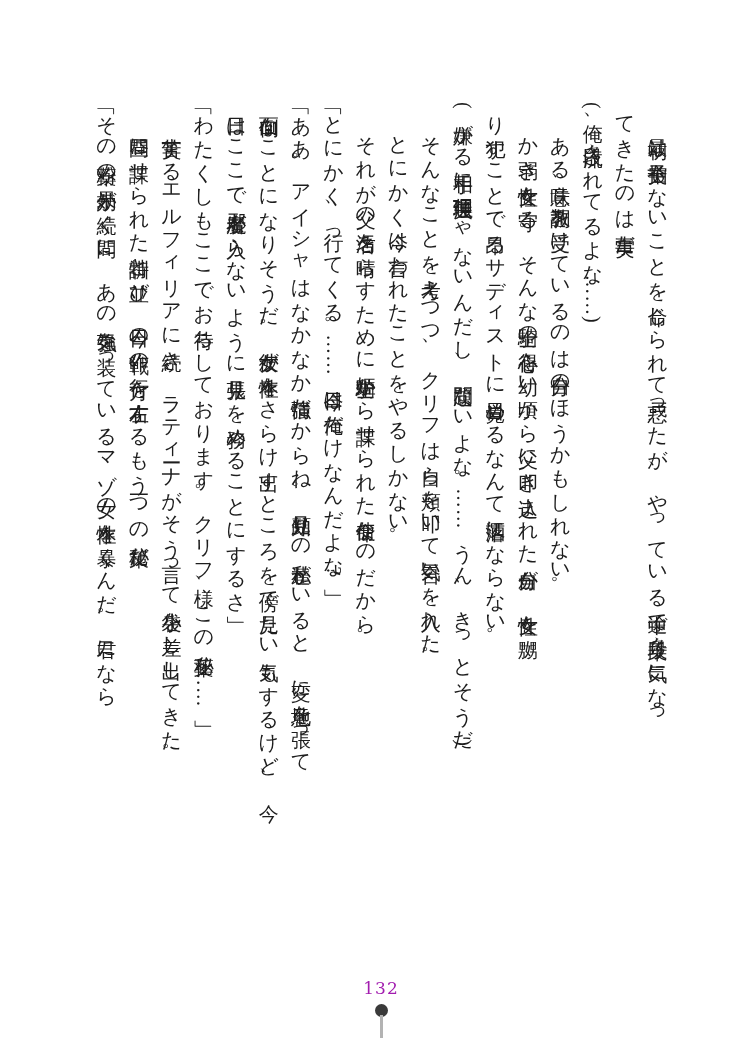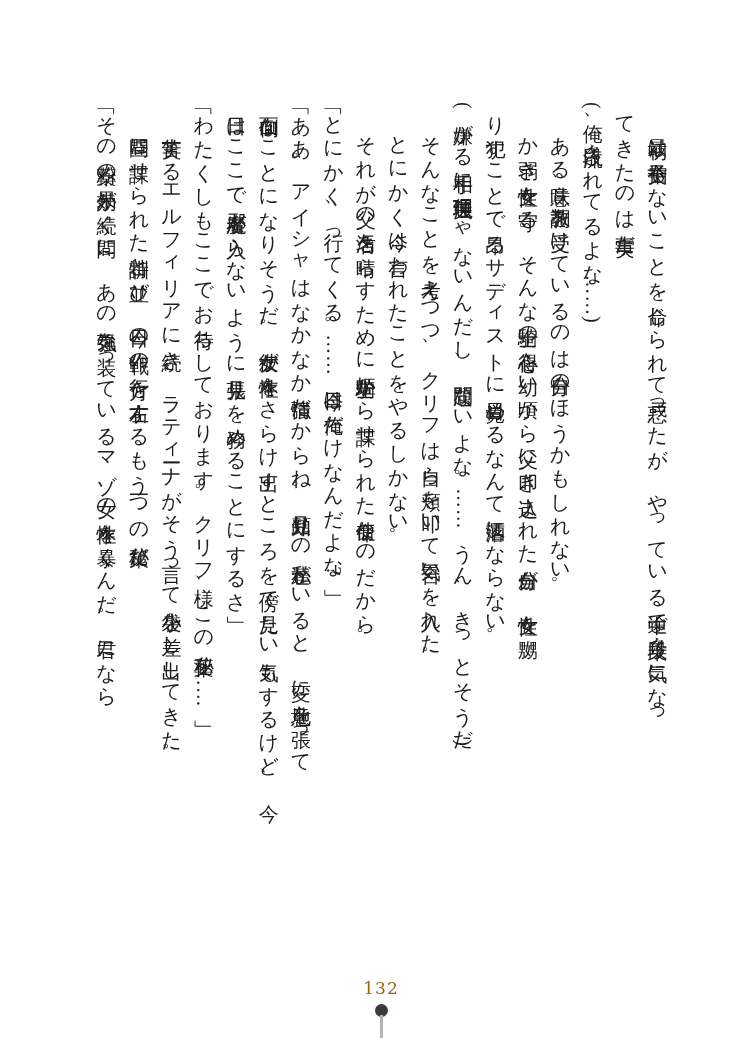--- a/index.html
+++ b/index.html
@@ -38,21 +38,21 @@
   }
   .page-number {
     position: absolute;
     top: 978px;
     left: 331px;
     width: 100px;
     text-align: center;
     font-family: "DejaVu Serif", serif;
     font-size: 17px;
     letter-spacing: 1px;
-    color: #a16207;
+    color: #a21caf;
   }
   .marker-dot {
     position: absolute;
     top: 1004px;
     left: 375px;
     width: 13px;
     height: 13px;
     border-radius: 50%;
     background: #3a3a3a;
   }

